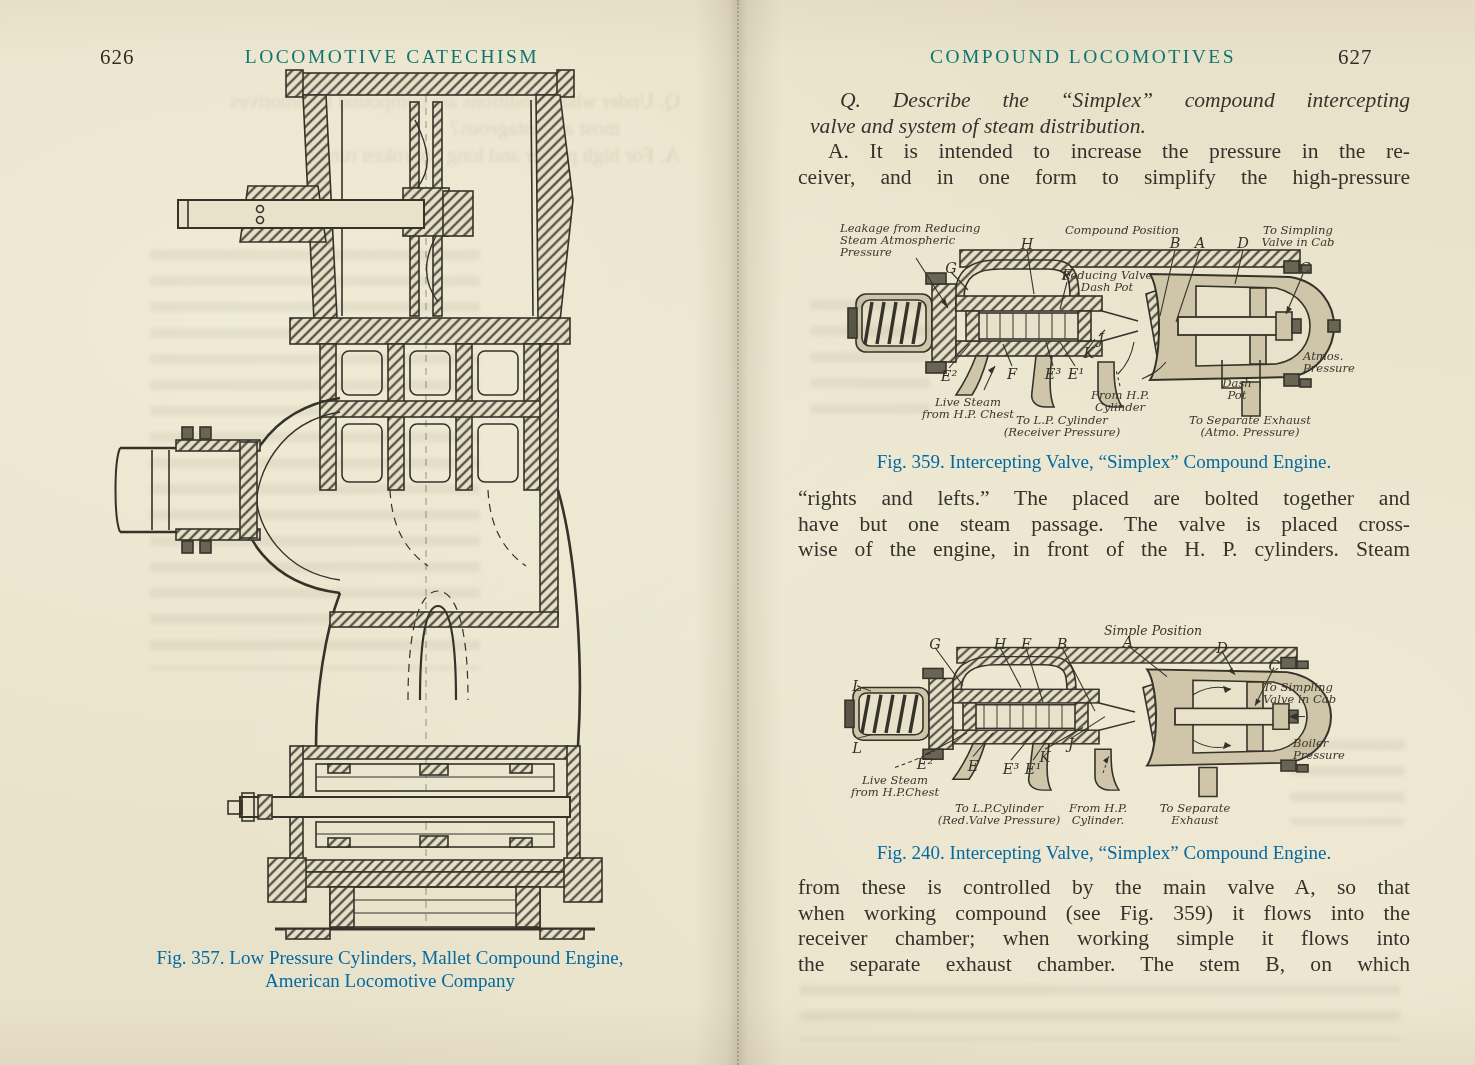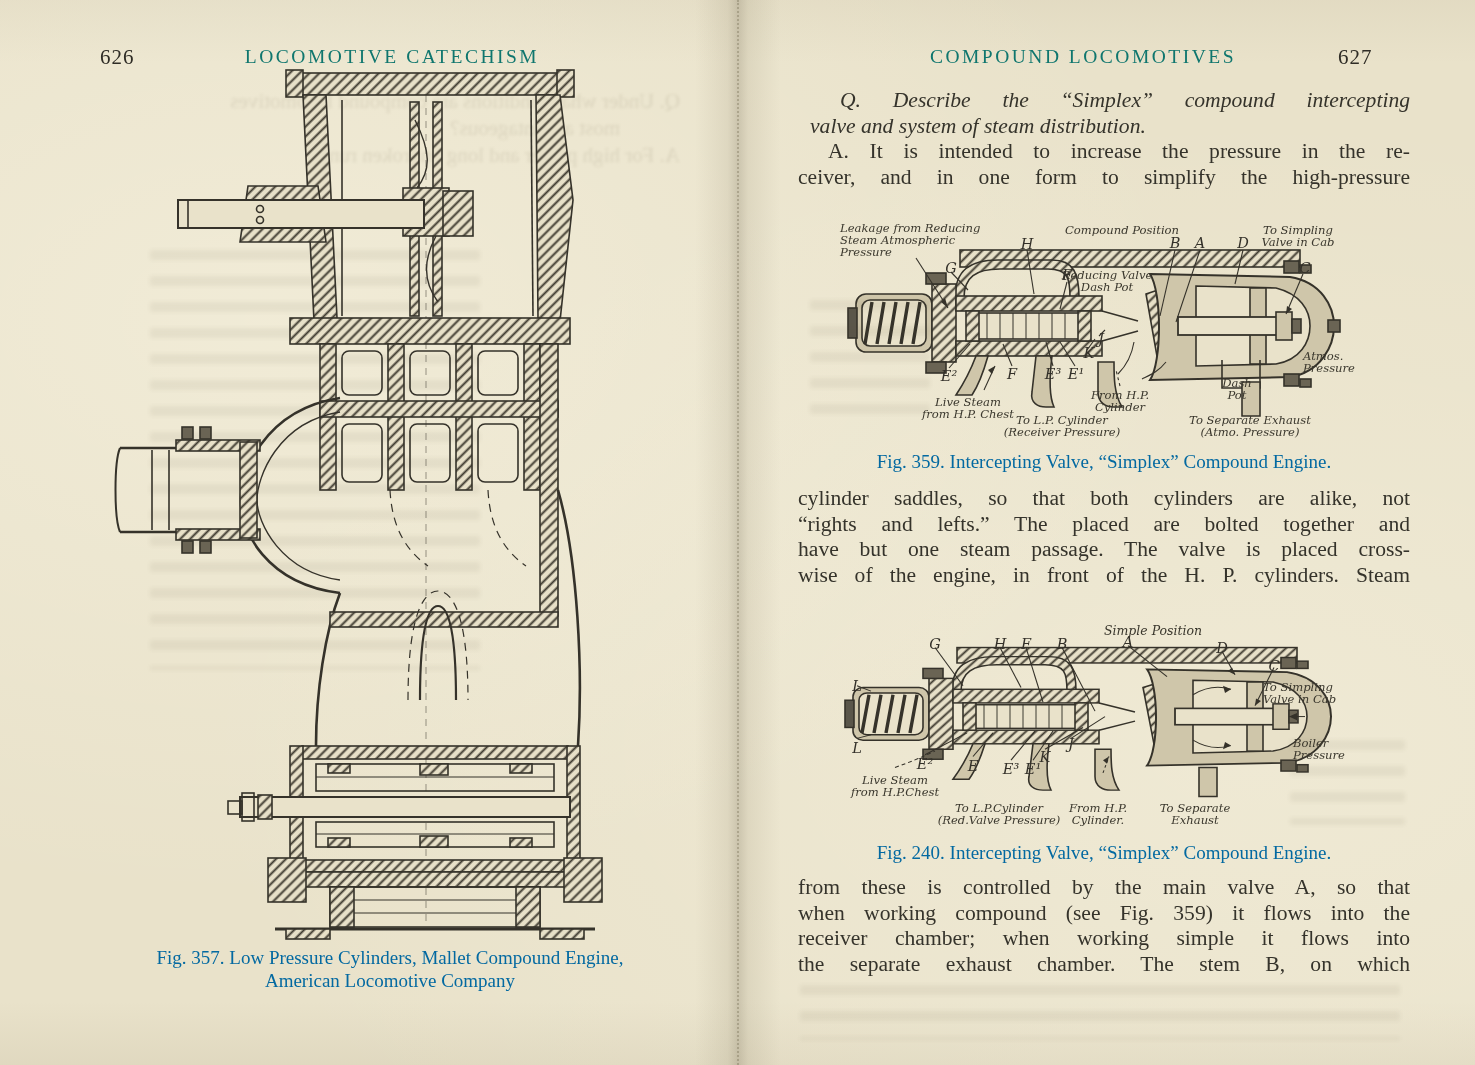--- a/index.html
+++ b/index.html
@@ -282,21 +282,20 @@
   <span class="flt" style="left:278px;top:145px;">E¹</span>
   <span class="flt" style="left:291px;top:124px;">K</span>
   <span class="flt" style="left:303px;top:110px;">J</span>
 </div>
 
 <div class="caption" style="left:1104px;top:450px;">
   <div>Fig. 359.  Intercepting Valve, “Simplex” Compound Engine.</div>
 </div>
 
 <div class="tcol" style="top:486px;">
-  <span class="tl">cylinder saddles, so that both cylinders are alike, not</span>
   <span class="tl">“rights and lefts.”  The placed are bolted together and</span>
   <span class="tl">have but one steam passage.  The valve is placed cross-</span>
   <span class="tl">wise of the engine, in front of the H. P. cylinders.  Steam</span>
 </div>
 
 <div class="figwrap" style="left:795px;top:625px;width:615px;height:208px;">
   <svg style="left:0;top:8px;" width="612" height="198" viewBox="0 12 612 218" preserveAspectRatio="none">
     <g stroke="#35322a" stroke-width="1.6" fill="none">
       <rect x="162" y="28" width="340" height="17" fill="url(#ph)"></rect>
       <path d="M157,76 C157,48 172,38 200,38 L254,38 C276,38 281,52 281,76 L272,76 C272,56 270,47 250,47 L202,47 C178,47 166,55 166,76 Z" fill="url(#ph)"></path>

